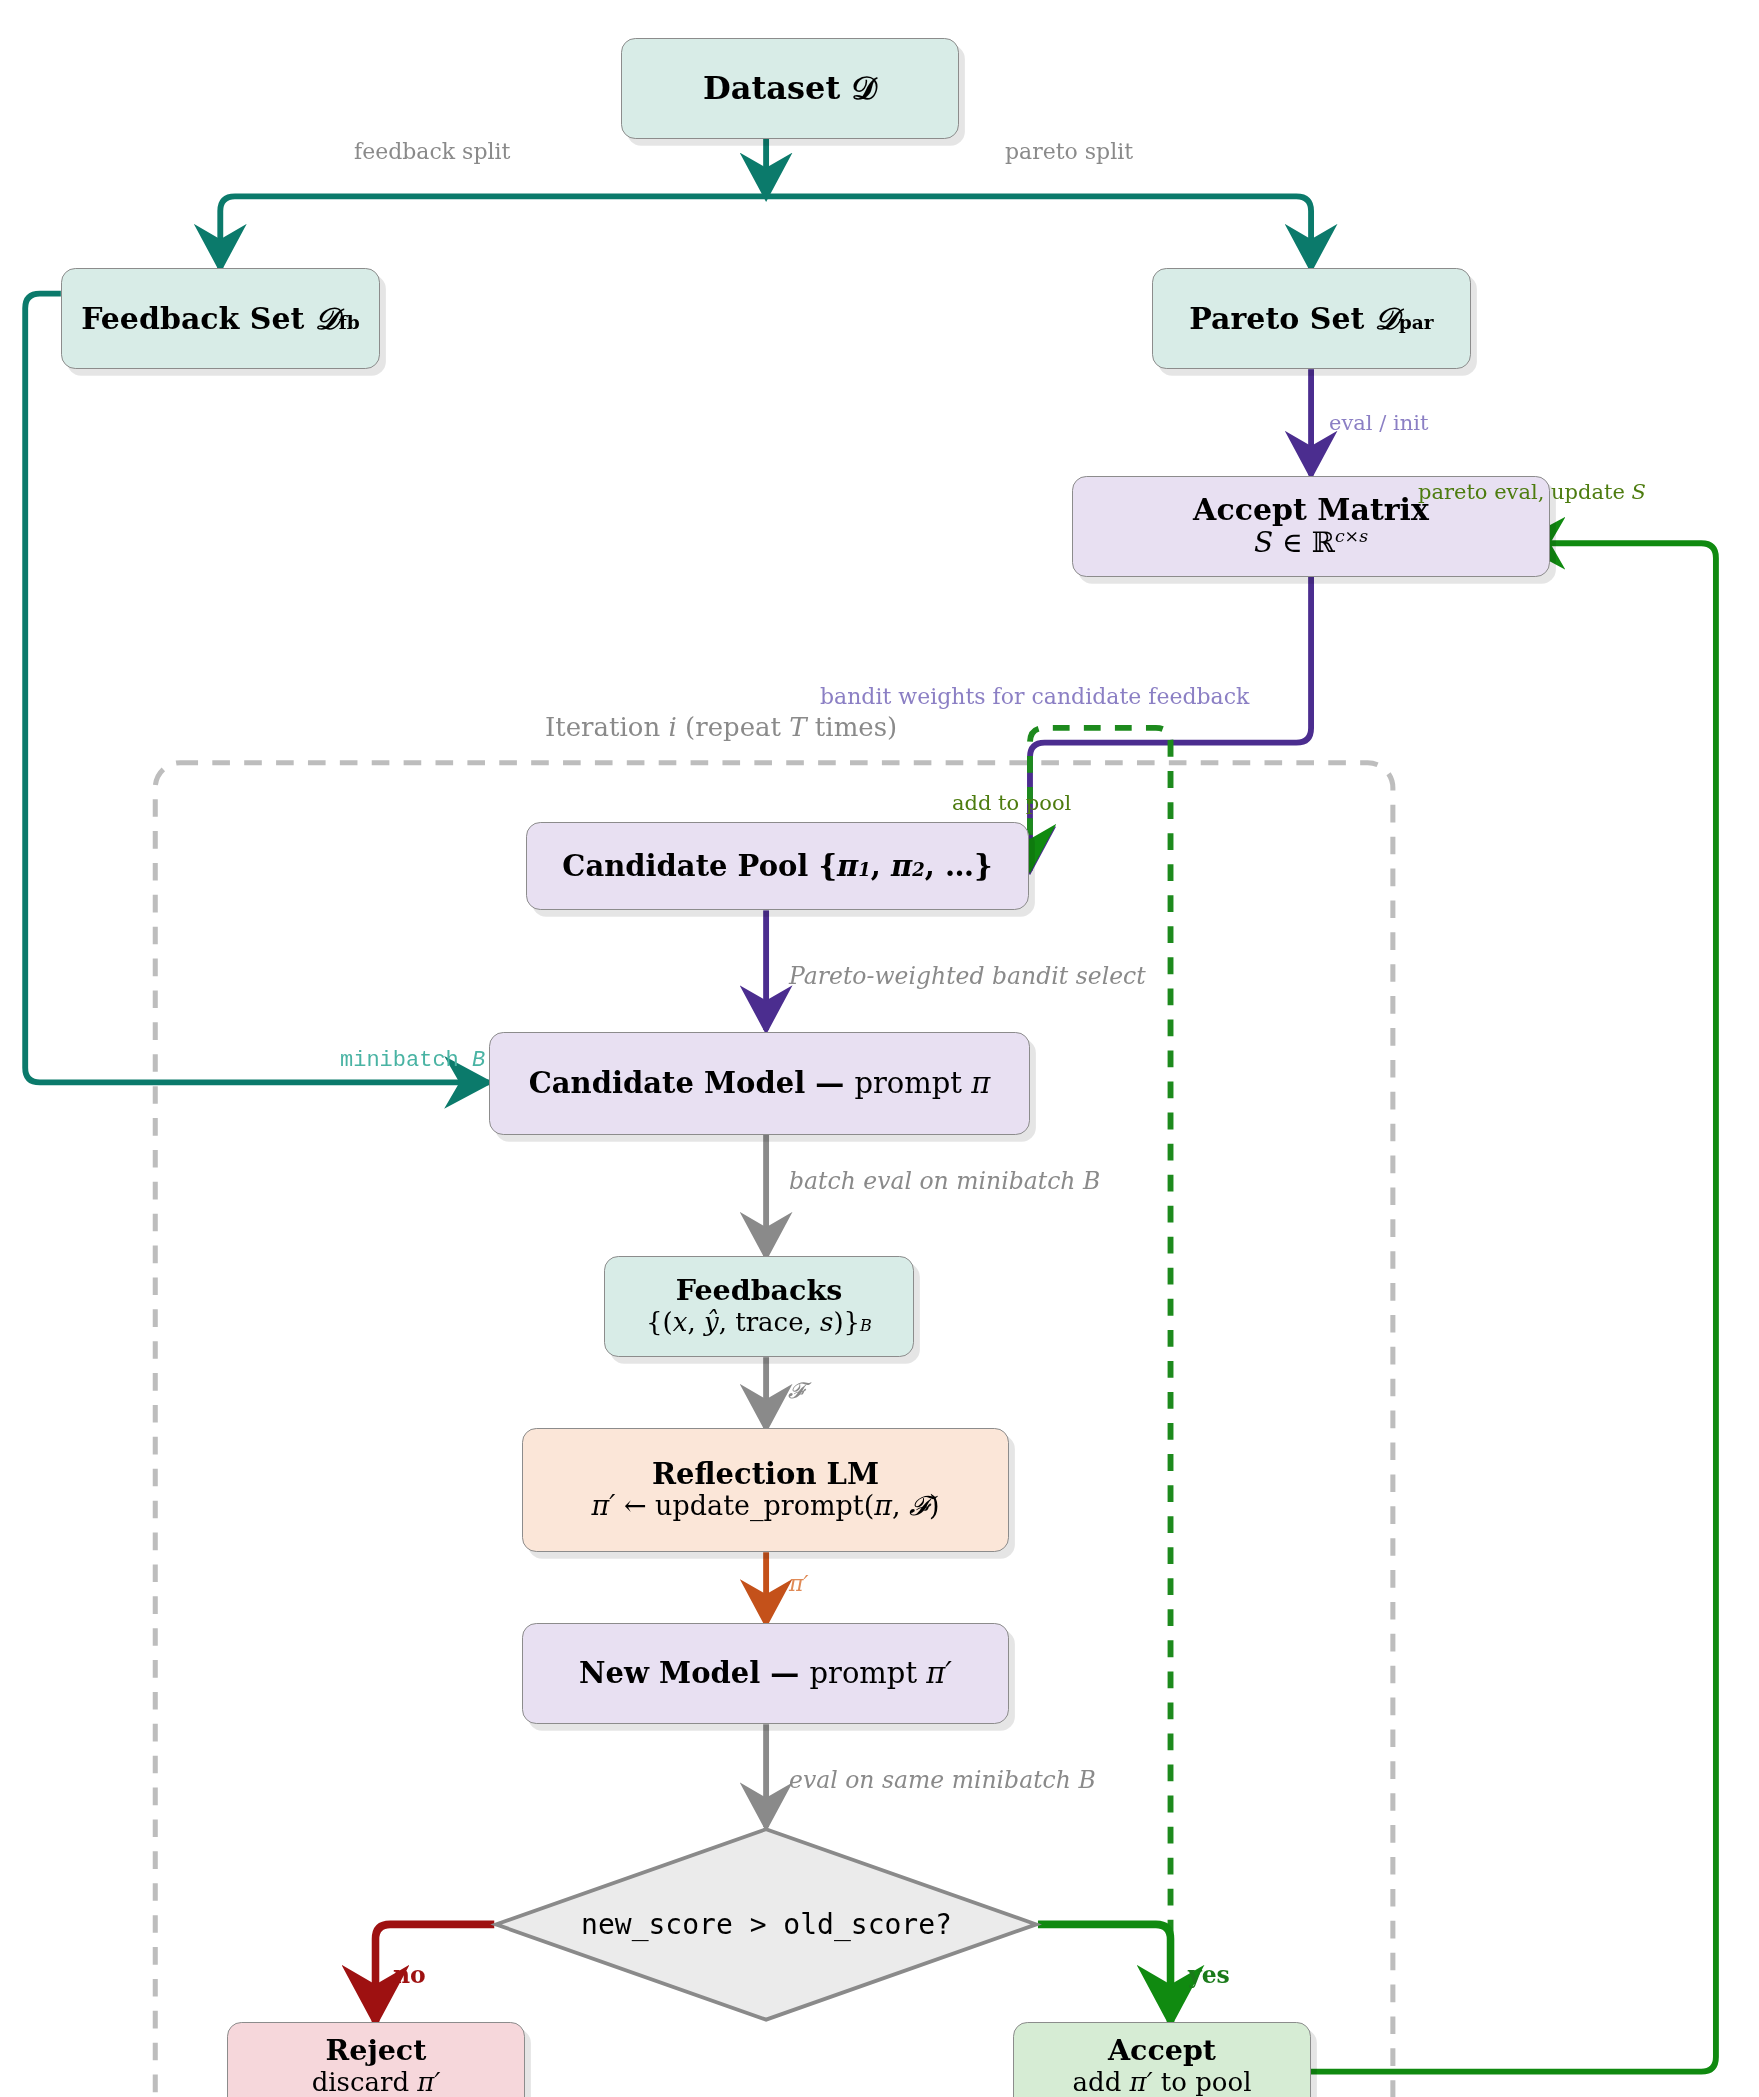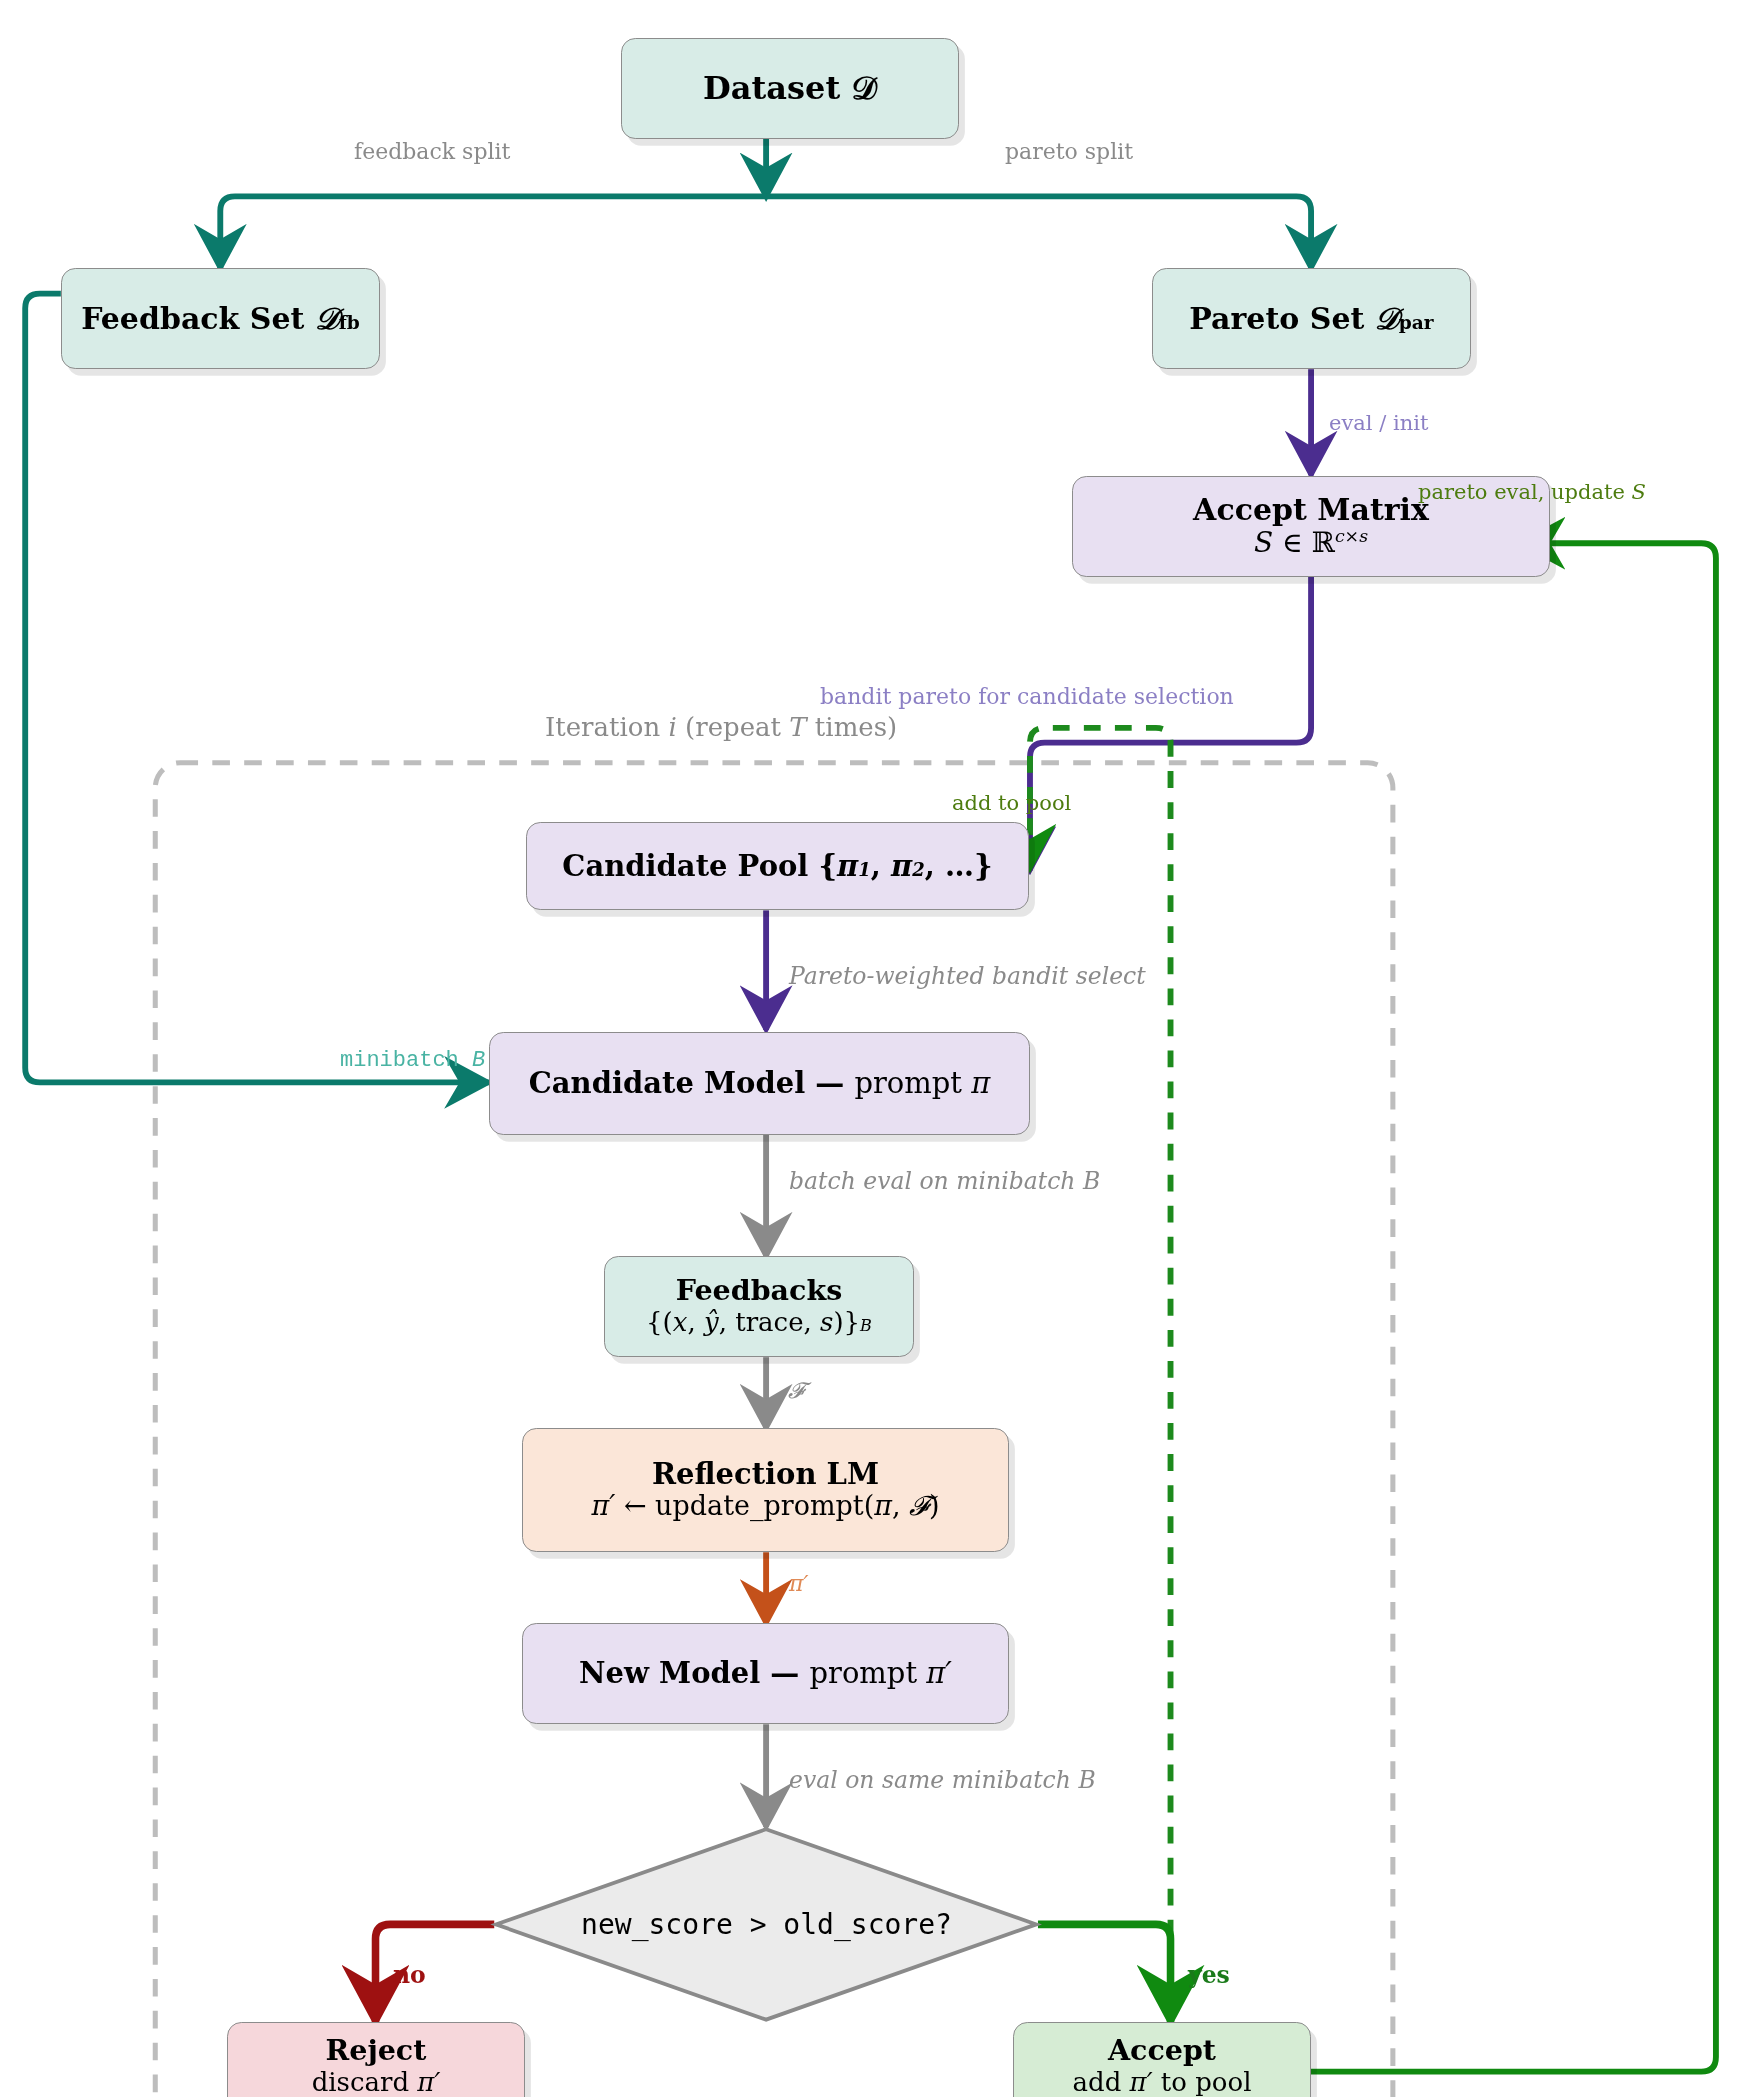--- a/index.html
+++ b/index.html
@@ -173,21 +173,21 @@
   </div>
 
   <div class="elabel gray" style="left:354px;top:141px;font-size:22px;">feedback split</div>
 
   <div class="elabel gray" style="left:1005px;top:141px;font-size:22px;">pareto split</div>
 
   <div class="elabel purpletxt" style="left:1329px;top:413px;font-size:21px;">eval / init</div>
 
   <div class="elabel greentxt" style="left:1418px;top:482px;font-size:21px;">pareto eval, update <span class="math">S</span></div>
 
-  <div class="elabel purpletxt" style="left:820px;top:686px;font-size:22px;">bandit pareto for candidate selection</div>
+  <div class="elabel purpletxt" style="left:820px;top:686px;font-size:22px;">bandit weights for candidate feedback</div>
 
   <div class="sectionlabel" style="left:545px;top:714px;font-size:26px;">Iteration <span class="math">i</span> (repeat <span class="math">T</span> times)</div>
 
   <div class="elabel greentxt" style="left:952px;top:793px;font-size:21px;">add to pool</div>
 
   <div class="elabel grayit" style="left:789px;top:965px;font-size:23.5px;">Pareto-weighted bandit select</div>
 
   <div class="elabel tealtxt" style="left:340px;top:1050px;font-size:22px;">minibatch <span class="math">B</span></div>
 
   <div class="elabel grayit" style="left:789px;top:1170px;font-size:23.5px;">batch eval on minibatch <span class="math">B</span></div>

